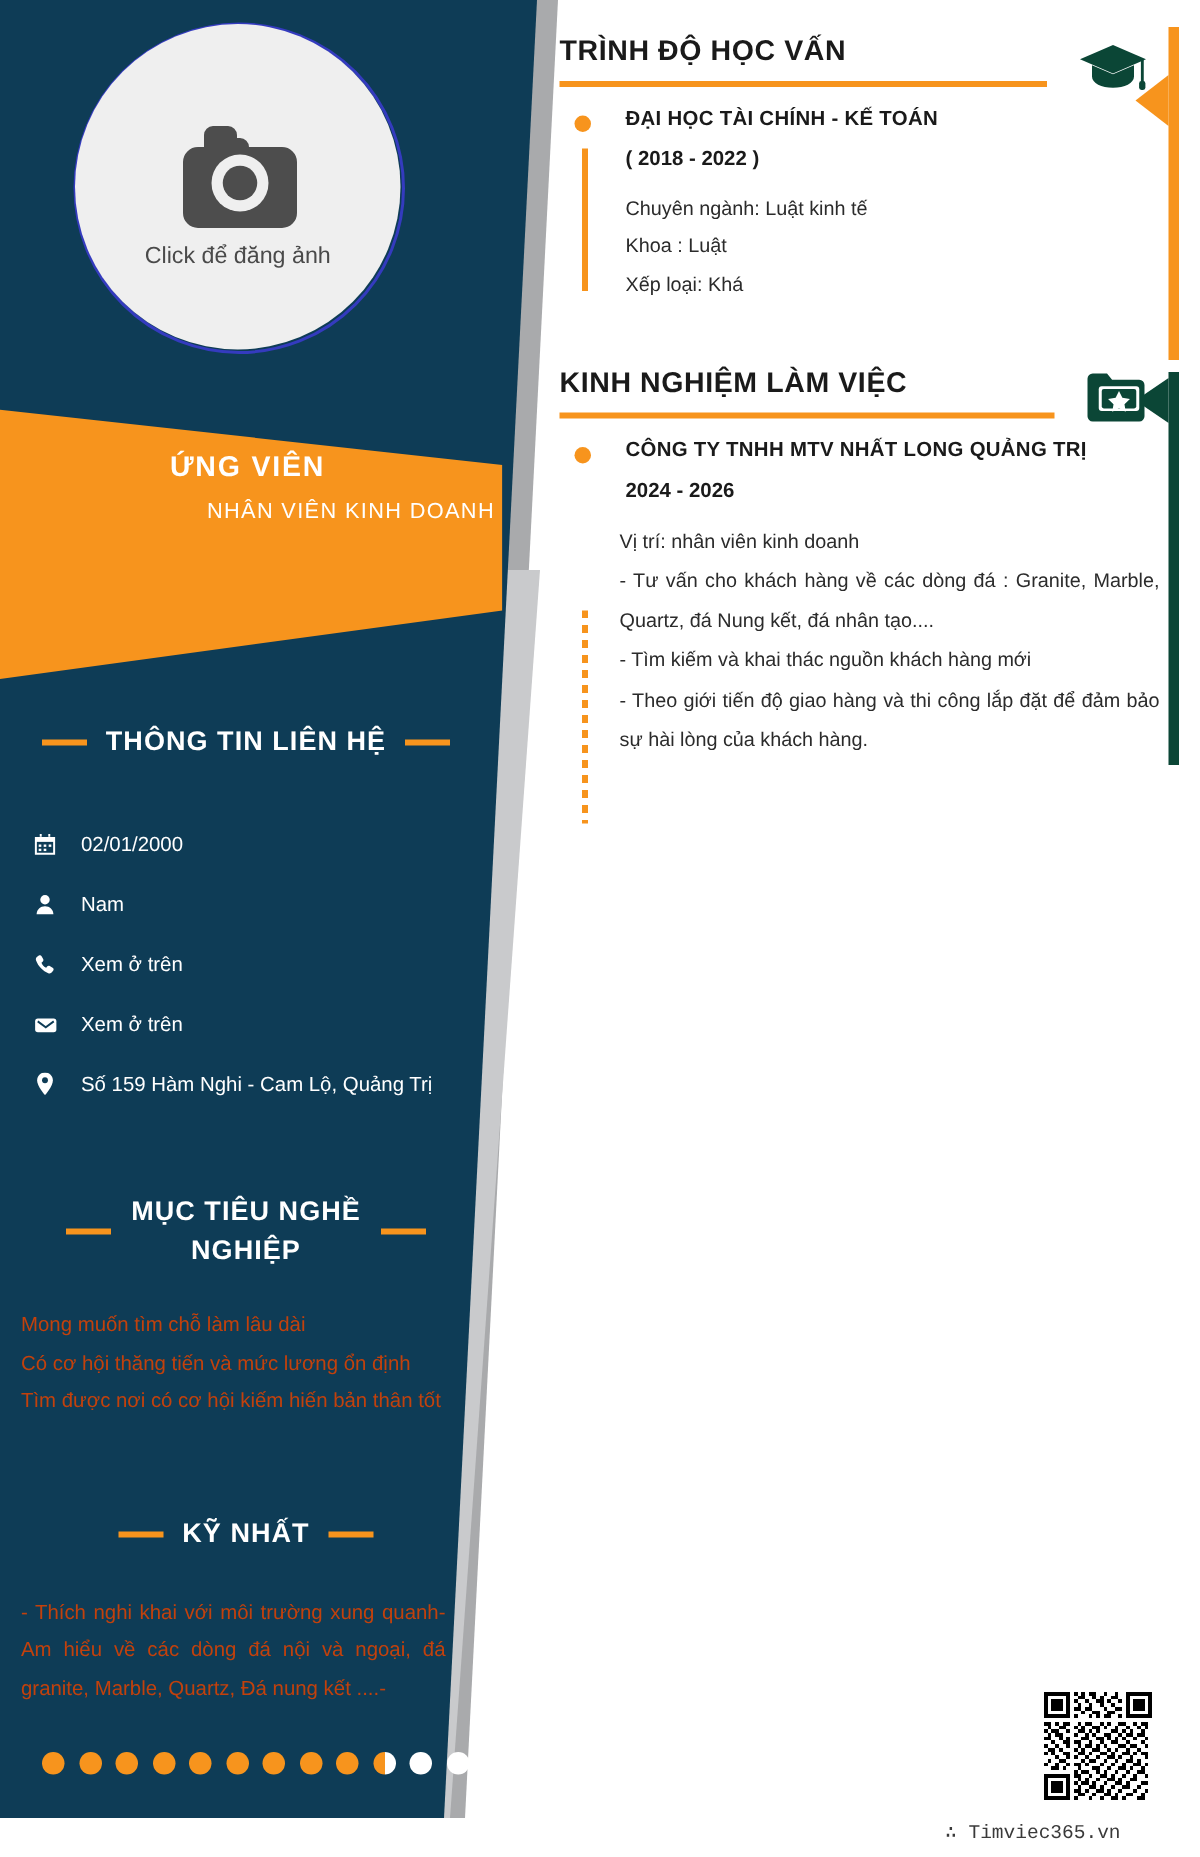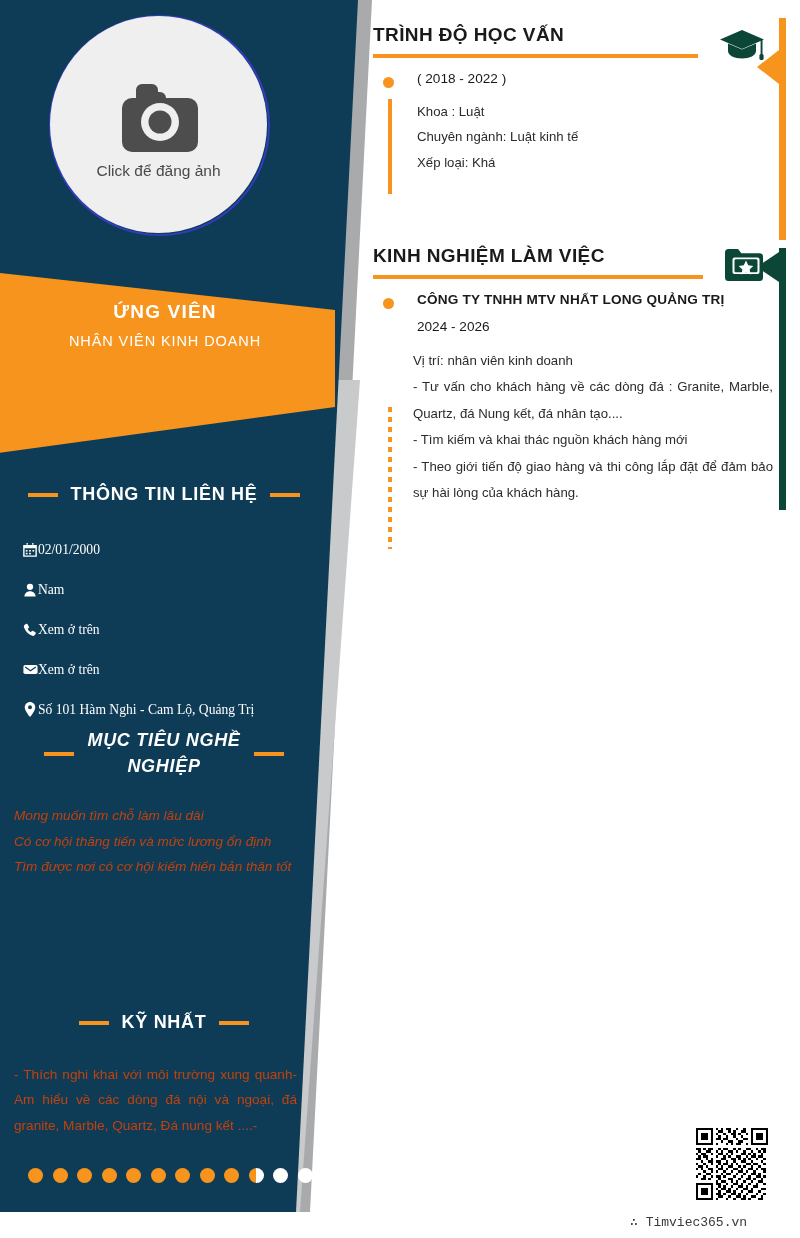--- a/index.html
+++ b/index.html
@@ -99,20 +99,21 @@
   .cand-name {
     font-size: 19px;
     font-weight: bold;
     letter-spacing: 1.2px;
     line-height: 1.25;
   }
   .cand-role {
     font-size: 14.5px;
     letter-spacing: .9px;
     margin-top: 9px;
+    text-align: right;
   }
 
   
   .lsec {
     position: absolute;
     z-index: 6;
     color: #ffffff;
     width: 300px;
     left: 14px;
   }
@@ -134,23 +135,23 @@
     letter-spacing: .7px;
     text-align: center;
     line-height: 1.42;
     color: #ffffff;
   }
 
   
   .contact-list { margin-top: 22px; padding-left: 8px; }
   .contact-row {
     display: flex;
-    align-items: center;
+    align-items: flex-end;
+    gap: 16px;
     height: 40px;
-    font-family: Liberation Serif, serif;
   }
   .contact-ico {
     width: 16px;
     flex: 0 0 16px;
     display: flex;
     justify-content: center;
     color: #ffffff;
   }
   .contact-val {
     font-size: 13.6px;
@@ -236,21 +237,21 @@
     margin-left: 34px;
     font-size: 13.6px;
     font-weight: bold;
     color: #1a1a1a;
     letter-spacing: .2px;
   }
   .edate {
     margin-left: 34px;
     margin-top: 12px;
     font-size: 13.6px;
-    font-weight: normal;
+    font-weight: bold;
     color: #1a1a1a;
   }
   .ebar {
     position: absolute;
     left: 15px; top: 28px;
     width: 3.5px; height: 95px;
     background: #f7941d;
   }
   .edetails {
     margin-left: 34px;
@@ -380,27 +381,27 @@
         <span class="contact-val">Xem ở trên</span>
       </div>
 
       <div class="contact-row">
         <span class="contact-ico">
           <svg width="12" height="15" viewBox="0 0 12 16" fill="#ffffff">
             <path d="M6 0C2.9 0 .4 2.5.4 5.6.4 9.8 6 16 6 16s5.6-6.2 5.6-10.4C11.6 2.5 9.1 0 6 0z"></path>
             <circle cx="6" cy="5.5" r="2.1" fill="#0e3c56"></circle>
           </svg>
         </span>
-        <span class="contact-val">Số 101 Hàm Nghi - Cam Lộ, Quảng Trị</span>
+        <span class="contact-val">Số 159 Hàm Nghi - Cam Lộ, Quảng Trị</span>
       </div>
 
     </div>
   </div>
 
-  <div class="lsec" style="top:728px;font-style:italic;">
+  <div class="lsec" style="top:795px;">
     <div class="lsec-head">
       <span class="dash"></span>
       <div class="lsec-title">
         <span>MỤC TIÊU NGHỀ</span><br>
         <span>NGHIỆP</span>
       </div>
       <span class="dash"></span>
     </div>
     <div class="lbody" style="margin-top:24px;">
       <p>Mong muốn tìm chỗ làm lâu dài</p>
@@ -444,24 +445,25 @@
     </svg>
   </div>
 
   <div class="rsec" style="top:24px;">
     <div class="rsec-title">TRÌNH ĐỘ HỌC VẤN</div>
     <div class="rsec-rule w1"></div>
 
     <div class="entry">
       <span class="ebullet"></span>
       <span class="ebar"></span>
+      <div class="etitle">ĐẠI HỌC TÀI CHÍNH - KẾ TOÁN</div>
       <div class="edate">( 2018 - 2022 )</div>
       <div class="edetails">
+        <div>Chuyên ngành: Luật kinh tế</div>
         <div>Khoa : Luật</div>
-        <div>Chuyên ngành: Luật kinh tế</div>
         <div>Xếp loại: Khá</div>
       </div>
     </div>
   </div>
 
   <div class="vbar" style="left:779px; top:248px; height:262px; background:#0b4636;"></div>
   <div class="arrow-notch" style="left:757px; top:252px; border-top:15px solid transparent; border-bottom:15px solid transparent; border-right:22px solid #0b4636;"></div>
   <div class="badge-bar" style="left:723px; top:247px;">
     <svg width="42" height="36" viewBox="0 0 42 36">
       <path d="M2 5.5 a3.5 3.5 0 0 1 3.5 -3.5 h9.5 l3.4 4.2 h18.1 a3.5 3.5 0 0 1 3.5 3.5 v20.8 a3.5 3.5 0 0 1 -3.5 3.5 h-31 a3.5 3.5 0 0 1 -3.5 -3.5 z" fill="#0b4636"></path>

